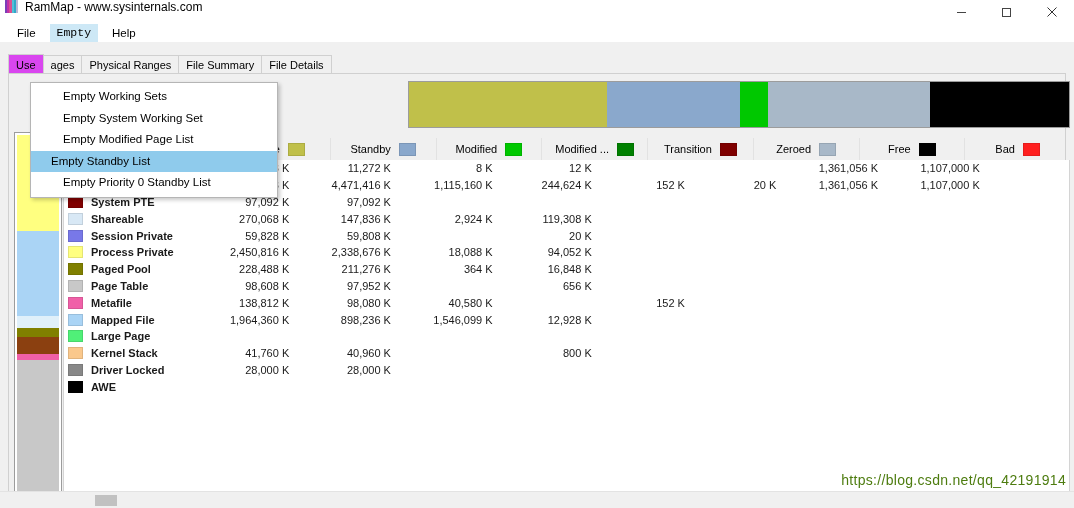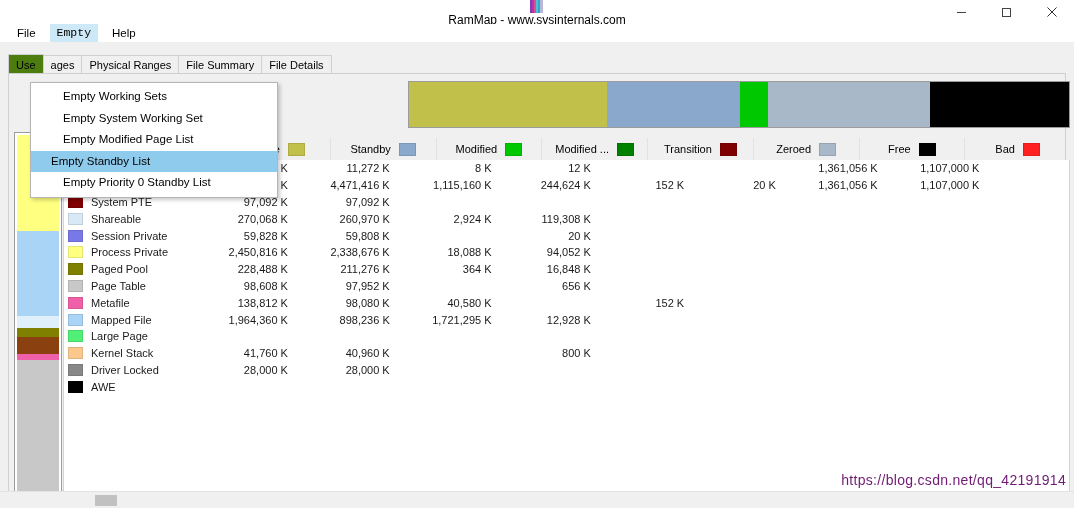--- a/index.html
+++ b/index.html
@@ -12,23 +12,22 @@
     overflow: hidden;
     position: relative;
     color: #000;
   }
 
   
   #titlebar {
     height: 24px;
     background: #ffffff;
     display: flex;
-    align-items: center;
+    align-items: flex-start;
     position: relative;
-    flex-direction: column;
   }
   #app-icon {
     width: 13px; height: 13px;
     margin-left: 5px; margin-right: 7px;
     display: flex;
     flex-shrink: 0;
   }
   #app-icon i { display:block; height:100%; flex:1; }
   #title-text {
     font-size: 12px;
@@ -96,21 +95,21 @@
     padding: 0 7px;
     line-height: 19px;
     background: #f0f0f0;
     border: 1px solid #d0d0d0;
     border-bottom: none;
     margin-right: -1px;
     white-space: nowrap;
     color: #000;
   }
   .tab.active {
-    background: #4d7c0f;
+    background: #d946ef;
     height: 20px;
     line-height: 20px;
   }
 
   
   #tabpage {
     position: absolute;
     left: 8px; top: 31px;
     width: 1058px; height: 420px;
     background: #f0f0f0;
@@ -199,20 +198,21 @@
   }
   td.swcell span {
     display: block;
     width: 15px; height: 12px;
     border: 1px solid rgba(0,0,0,0.10);
   }
   td.namecell {
     width: 110px;
     text-align: left;
     padding-left: 2px;
+    font-weight: bold;
   }
   td.num {
     text-align: right;
     width: 115px;
     padding-right: 14px;
   }
 
   
   #dropdown {
     position: absolute;
@@ -251,21 +251,21 @@
     left: 95px; top: 3px;
     width: 22px; height: 11px;
     background: #c1c1c1;
   }
 
   
   #watermark {
     position: absolute;
     right: 8px; bottom: 20px;
     font-size: 14px;
-    color: #701a75;
+    color: #4d7c0f;
     letter-spacing: 0.3px;
     z-index: 30;
     white-space: nowrap;
     font-family: "Liberation Sans", sans-serif;
   }
 </style>
 </head>
 <body>
 
 <div id="titlebar">
@@ -418,21 +418,21 @@
             <td class="num"></td>
             <td class="num"></td>
             <td class="num"></td>
           </tr>
           <tr>
             <td class="swcell">
               <span style="background: rgb(216, 232, 245);"></span>
             </td>
             <td class="namecell">Shareable</td>
             <td class="num">270,068 K</td>
-            <td class="num">260,970 K</td>
+            <td class="num">147,836 K</td>
             <td class="num">2,924 K</td>
             <td class="num">119,308 K</td>
             <td class="num"></td>
             <td class="num"></td>
             <td class="num"></td>
             <td class="num"></td>
             <td class="num"></td>
           </tr>
           <tr>
             <td class="swcell">
@@ -509,21 +509,21 @@
             <td class="num"></td>
             <td class="num"></td>
           </tr>
           <tr>
             <td class="swcell">
               <span style="background: rgb(170, 212, 245);"></span>
             </td>
             <td class="namecell">Mapped File</td>
             <td class="num">1,964,360 K</td>
             <td class="num">898,236 K</td>
-            <td class="num">1,721,295 K</td>
+            <td class="num">1,546,099 K</td>
             <td class="num">12,928 K</td>
             <td class="num"></td>
             <td class="num"></td>
             <td class="num"></td>
             <td class="num"></td>
             <td class="num"></td>
           </tr>
           <tr>
             <td class="swcell">
               <span style="background: rgb(80, 240, 120);"></span>

